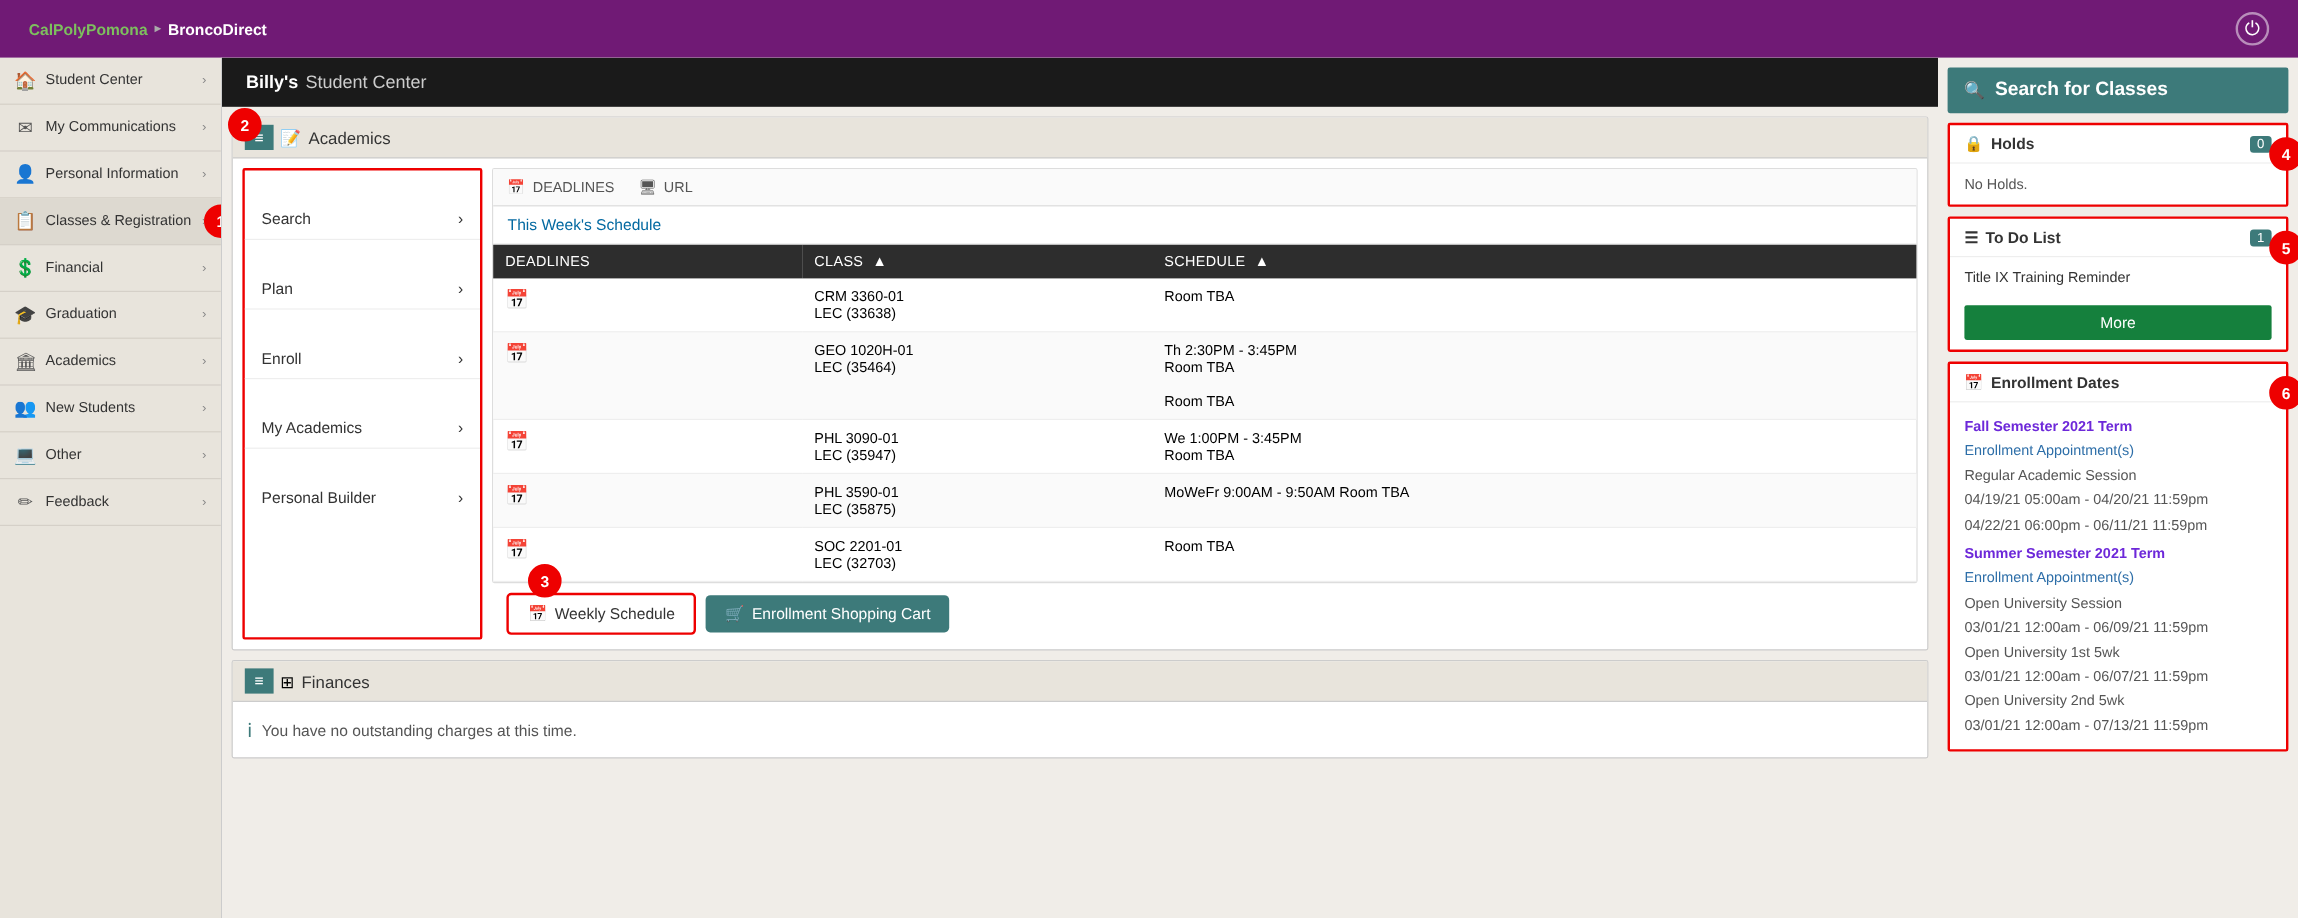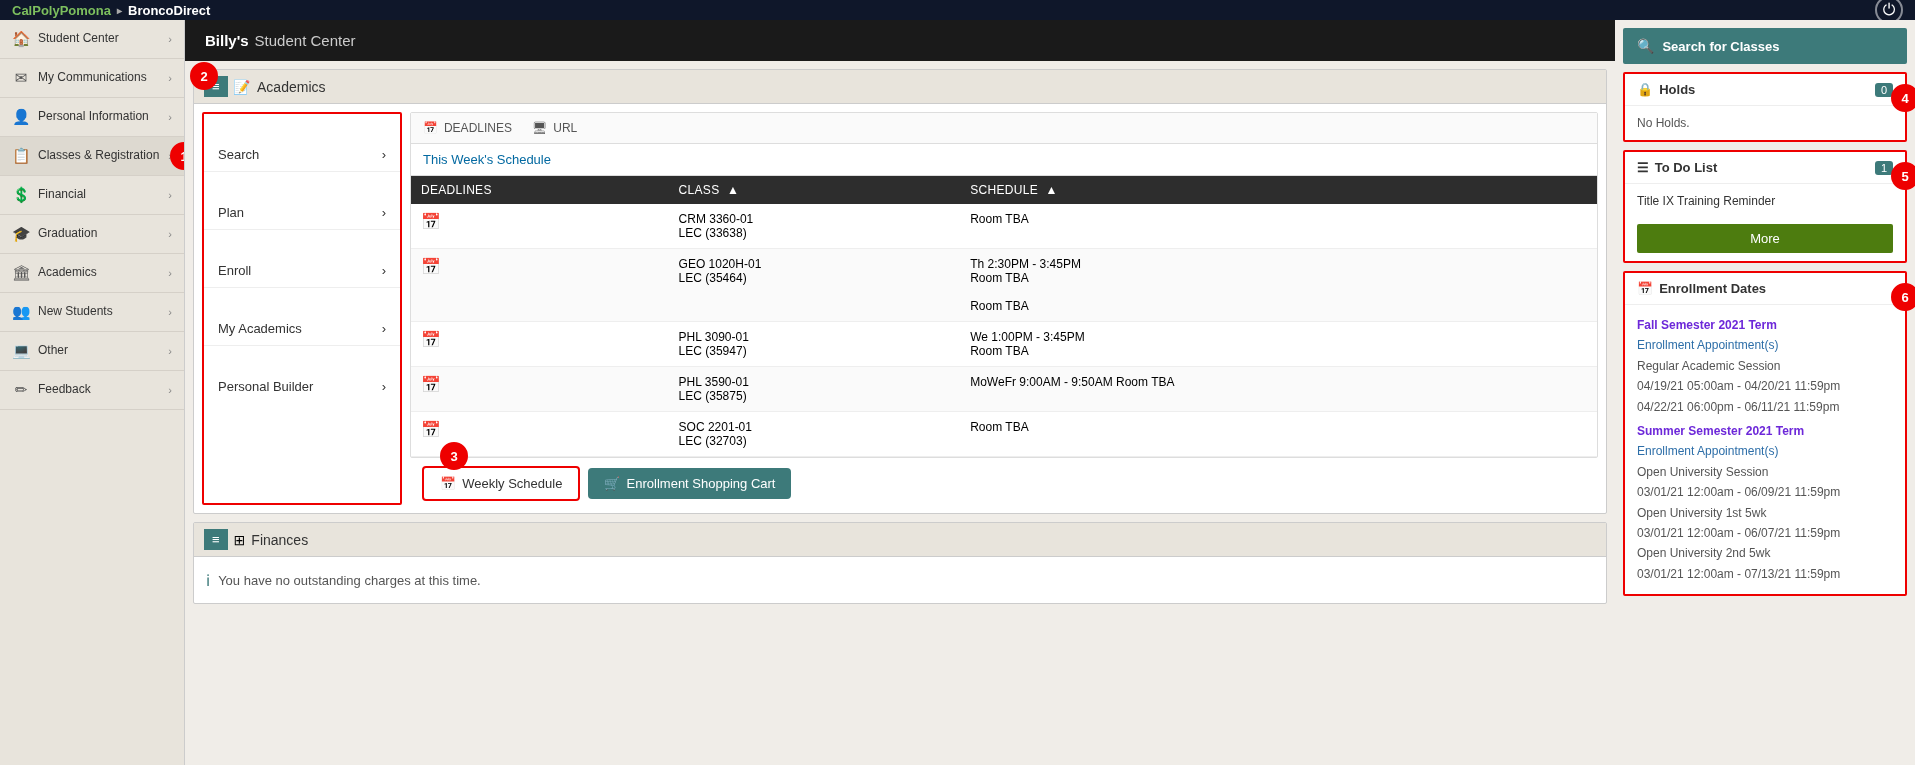--- a/index.html
+++ b/index.html
@@ -1,25 +1,25 @@
 <!DOCTYPE html>
 <html><head>
   <meta charset="utf-8">
   <style>
     * { box-sizing: border-box; margin: 0; padding: 0; }
     body { font-family: Arial, sans-serif; font-size: 13px; background: #f0ede8; display: flex; flex-direction: column; height: 765px; overflow: hidden; }
 
     
     .topbar {
-      background: #0f172a;
-      height: 20px;
+      background: #701a75;
+      height: 48px;
       display: flex;
       align-items: center;
       justify-content: space-between;
-      padding: 0 12px;
+      padding: 0 24px;
       flex-shrink: 0;
     }
     .topbar-logo {
       display: flex;
       align-items: center;
       gap: 6px;
       color: white;
       font-size: 13px;
       font-weight: bold;
     }
@@ -247,21 +247,21 @@
       background: #3d7a7a;
       display: flex;
       align-items: center;
       padding: 10px 14px;
       gap: 8px;
       cursor: pointer;
       margin: 8px 8px 0;
       border-radius: 2px;
     }
     .search-classes .search-icon { color: white; font-size: 14px; }
-    .search-classes .label { color: white; font-size: 13px; font-weight: bold; }
+    .search-classes .label { color: white; font-size: 16px; font-weight: bold; }
 
     
     .right-card {
       background: white;
       margin: 8px;
       border: 1px solid #ccc;
       border-radius: 2px;
     }
     .right-card.highlighted {
       border: 2px solid #e00;
@@ -299,21 +299,21 @@
       color: #555;
     }
     .right-card-body .todo-item {
       color: #333;
       margin-bottom: 6px;
     }
     .right-card-footer {
       padding: 0 12px 8px;
     }
     .btn-more {
-      background: #4d7c0f;
+      background: #15803d;
       color: white;
       border: none;
       width: 100%;
       padding: 7px;
       cursor: pointer;
       font-size: 13px;
       border-radius: 2px;
     }
 
     

